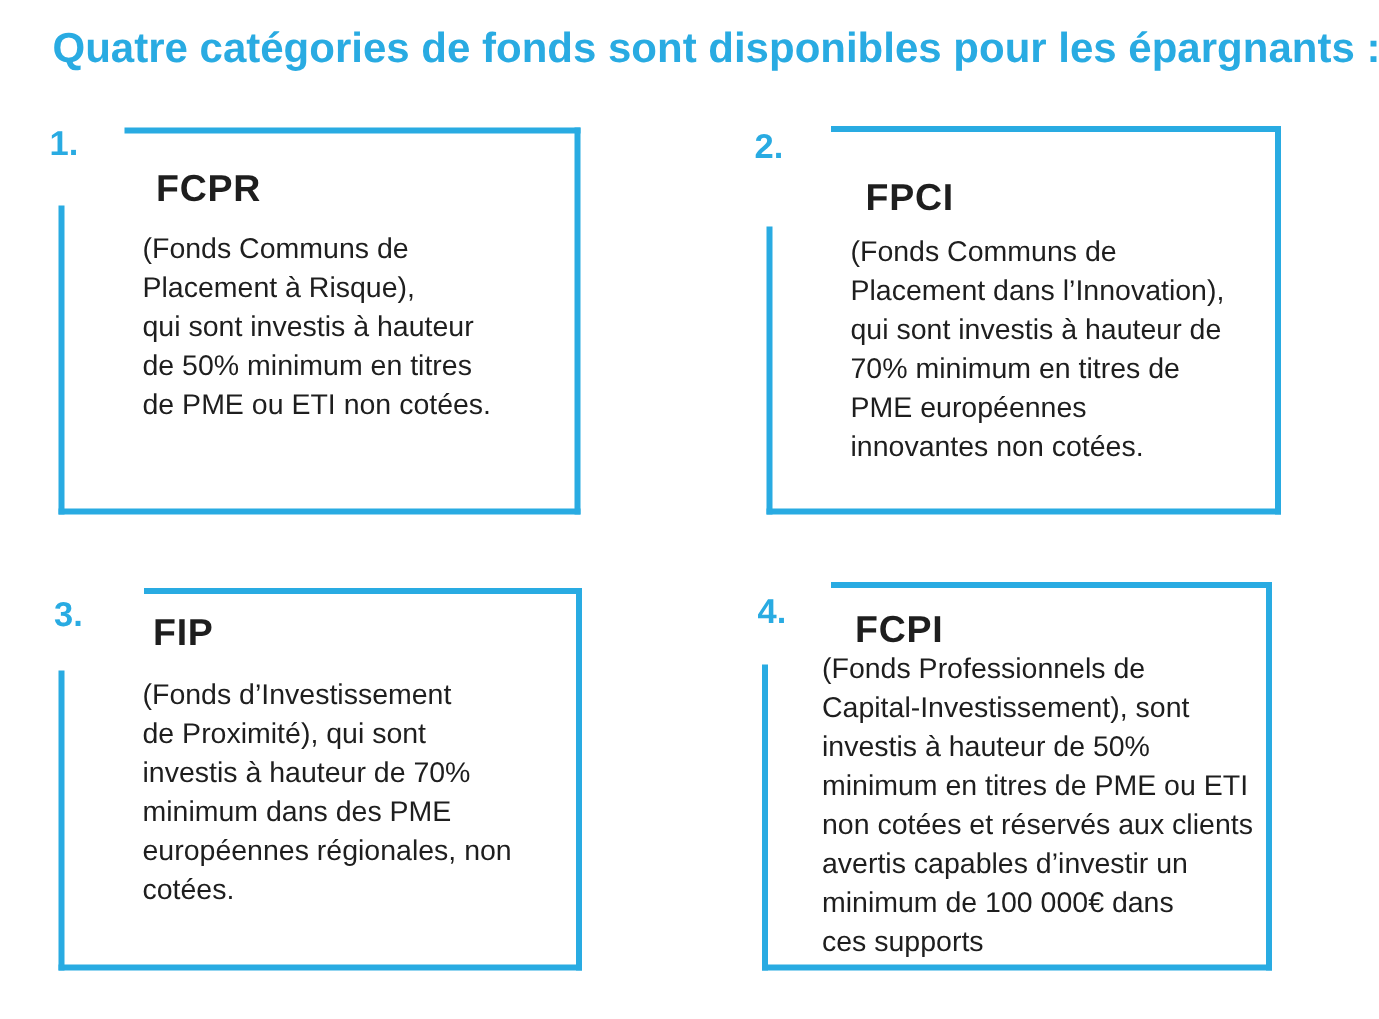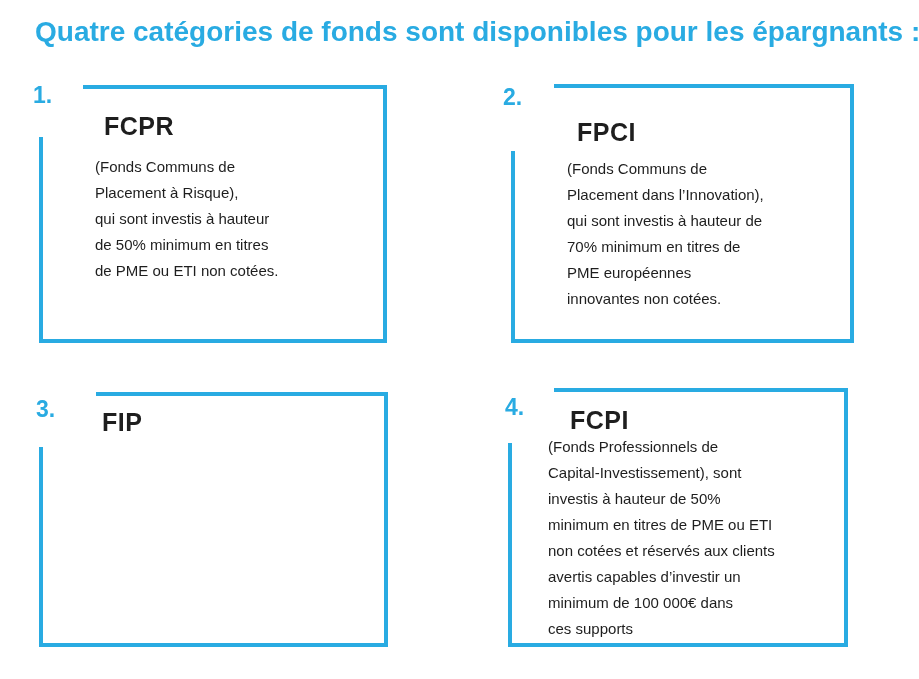--- a/index.html
+++ b/index.html
@@ -32,21 +32,21 @@
     position:absolute;line-height:1;
     font-size:23px;font-weight:bold;color:var(--accent);
   }
   .acronym{
     position:absolute;margin:12px;line-height:1;
     font-size:25px;font-weight:bold;letter-spacing:0.5px;
     color:var(--text);
   }
   .desc{
     position:absolute;margin:0;
-    font-size:15px;line-height:26px;
+    font-size:19px;line-height:26px;
     color:var(--text);white-space:pre-line;
   }
   
   .card-1{left:39px;top:85px;width:348px;height:258px;--nx:44px;--ny:52px;}
   .card-1 .num{left:-6px;top:-1px;}
   .card-1 .acronym{left:53px;top:17px;}
   .card-1 .desc{left:56px;top:69px;}
 
   .card-2{left:511px;top:84px;width:343px;height:259px;--nx:43px;--ny:67px;}
   .card-2 .num{left:-8px;top:2px;}
@@ -99,20 +99,26 @@
 innovantes non cotées.</p>
   </section>
 
   <section class="card card-3">
     <span class="seg seg-top"></span>
     <span class="seg seg-right"></span>
     <span class="seg seg-bottom"></span>
     <span class="seg seg-left"></span>
     <span class="num">3.</span>
     <h2 class="acronym">FIP</h2>
+    <p class="desc">(Fonds d’Investissement
+de Proximité), qui sont
+investis à hauteur de 70%
+minimum dans des PME
+européennes régionales, non
+cotées.</p>
   </section>
 
   <section class="card card-4">
     <span class="seg seg-top"></span>
     <span class="seg seg-right"></span>
     <span class="seg seg-bottom"></span>
     <span class="seg seg-left"></span>
     <span class="num">4.</span>
     <h2 class="acronym">FCPI</h2>
     <p class="desc">(Fonds Professionnels de

